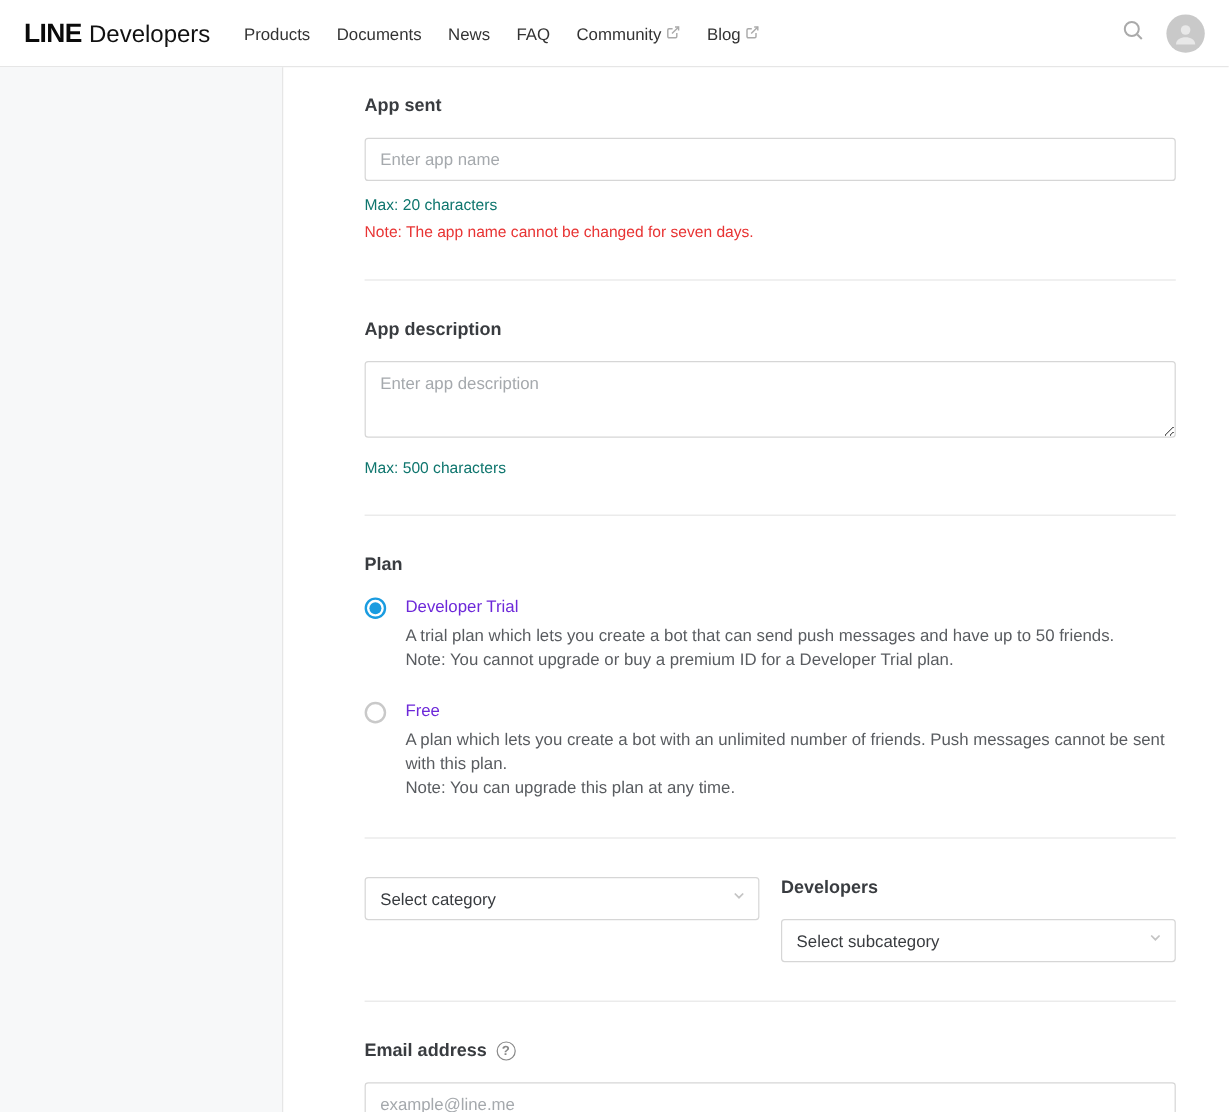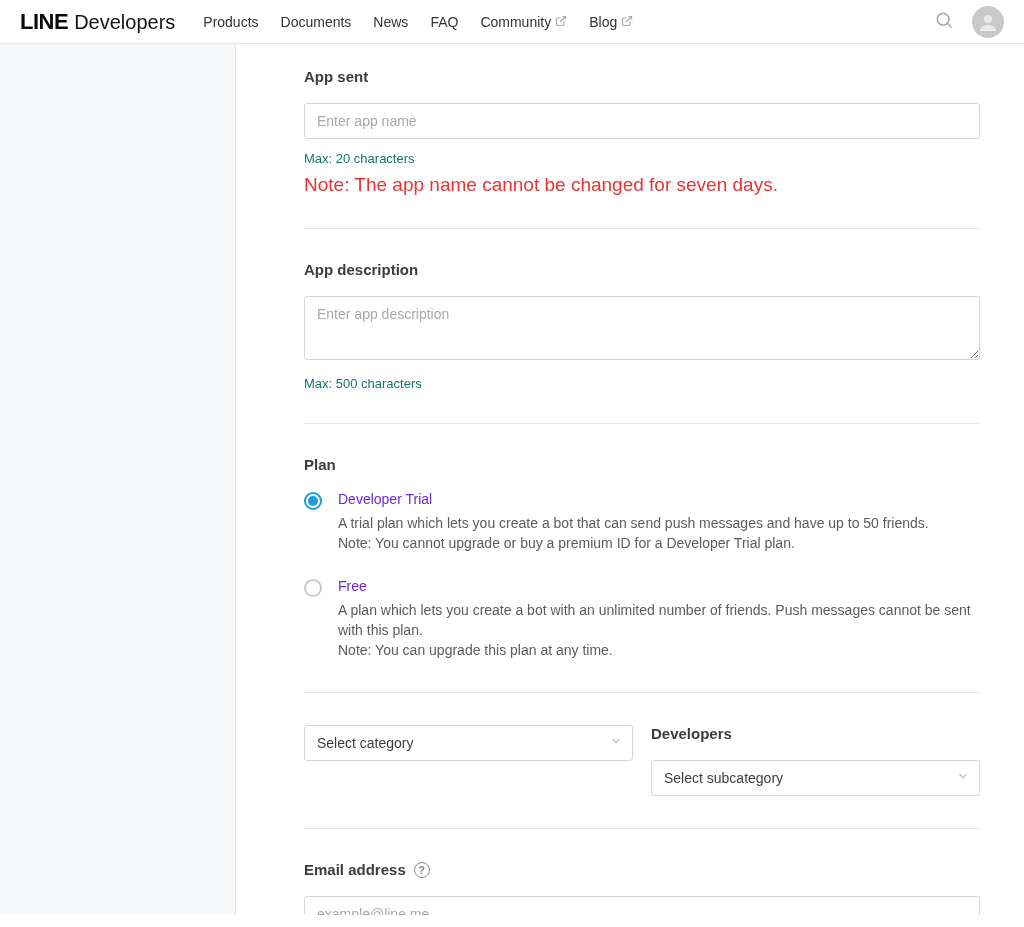--- a/index.html
+++ b/index.html
@@ -5,21 +5,21 @@
   * { box-sizing: border-box; margin: 0; padding: 0; }
   body {
     font-family: -apple-system, BlinkMacSystemFont, "Segoe UI", Helvetica, Arial, sans-serif;
     background: #fff;
     color: #393c40;
     width: 1024px;
     height: 927px;
     overflow: hidden;
   }
   .header {
-    height: 44px;
+    height: 56px;
     display: flex;
     align-items: center;
     padding: 0 20px;
     border-bottom: 1px solid #e6e6e6;
     background: #fff;
   }
   .logo {
     display: flex;
     align-items: baseline;
     font-weight: 700;
@@ -91,21 +91,21 @@
   }
   .text-input::placeholder, .textarea::placeholder { color: #a5a9ad; }
   .textarea { height: 64px; resize: both; }
   .hint {
     margin-top: 12px;
     font-size: 13px;
     color: #0f766e;
   }
   .note-red {
     margin-top: 8px;
-    font-size: 19px;
+    font-size: 13px;
     color: #e83434;
   }
   .radio-option {
     display: flex;
     gap: 16px;
     margin-bottom: 24px;
   }
   .radio-option:last-child { margin-bottom: 0; }
   .radio-circle {
     width: 18px; height: 18px;

